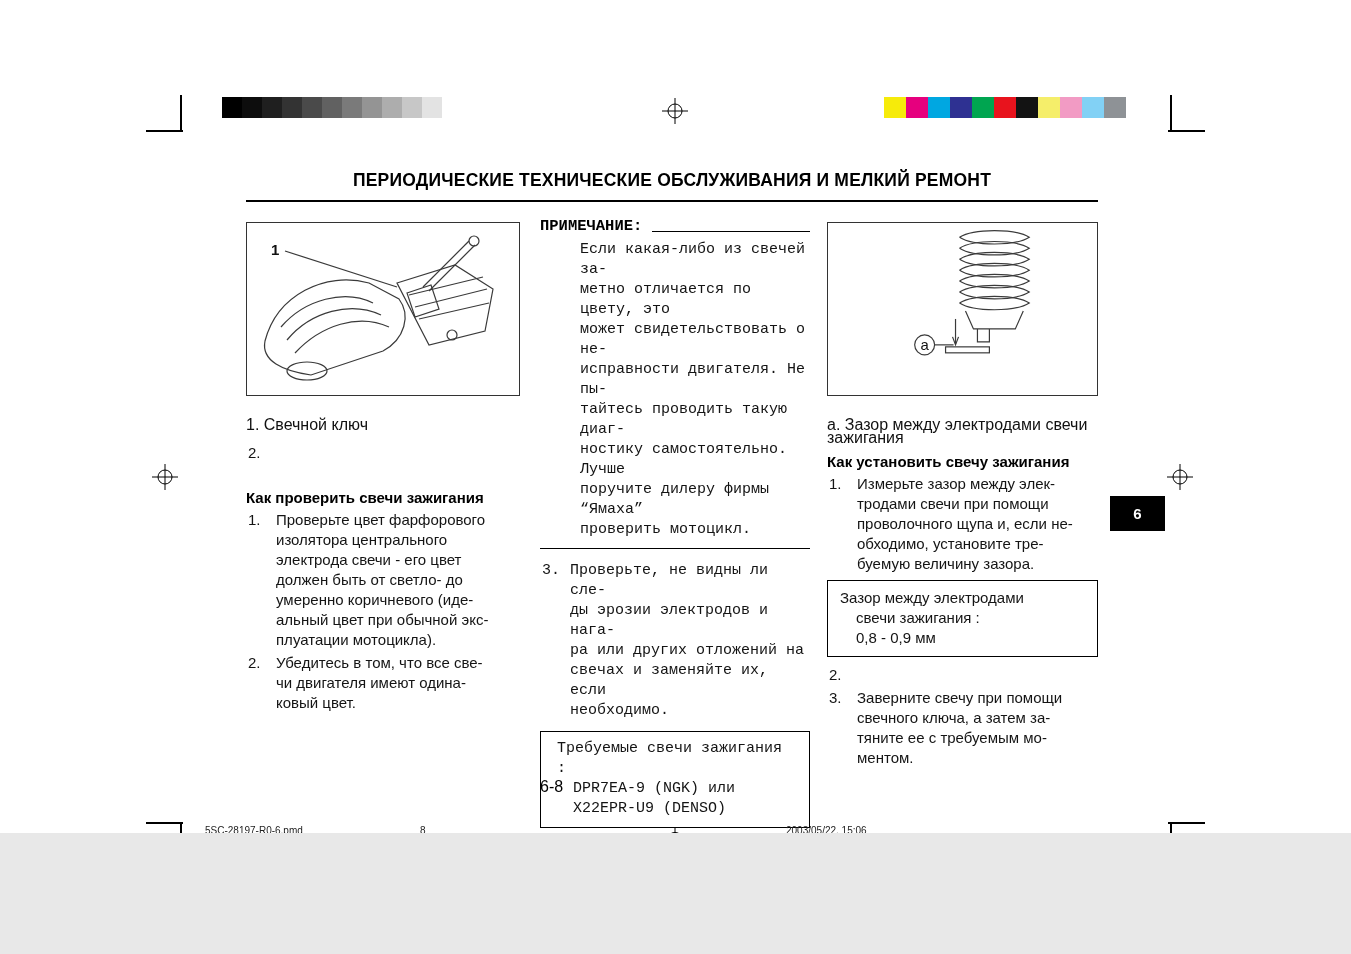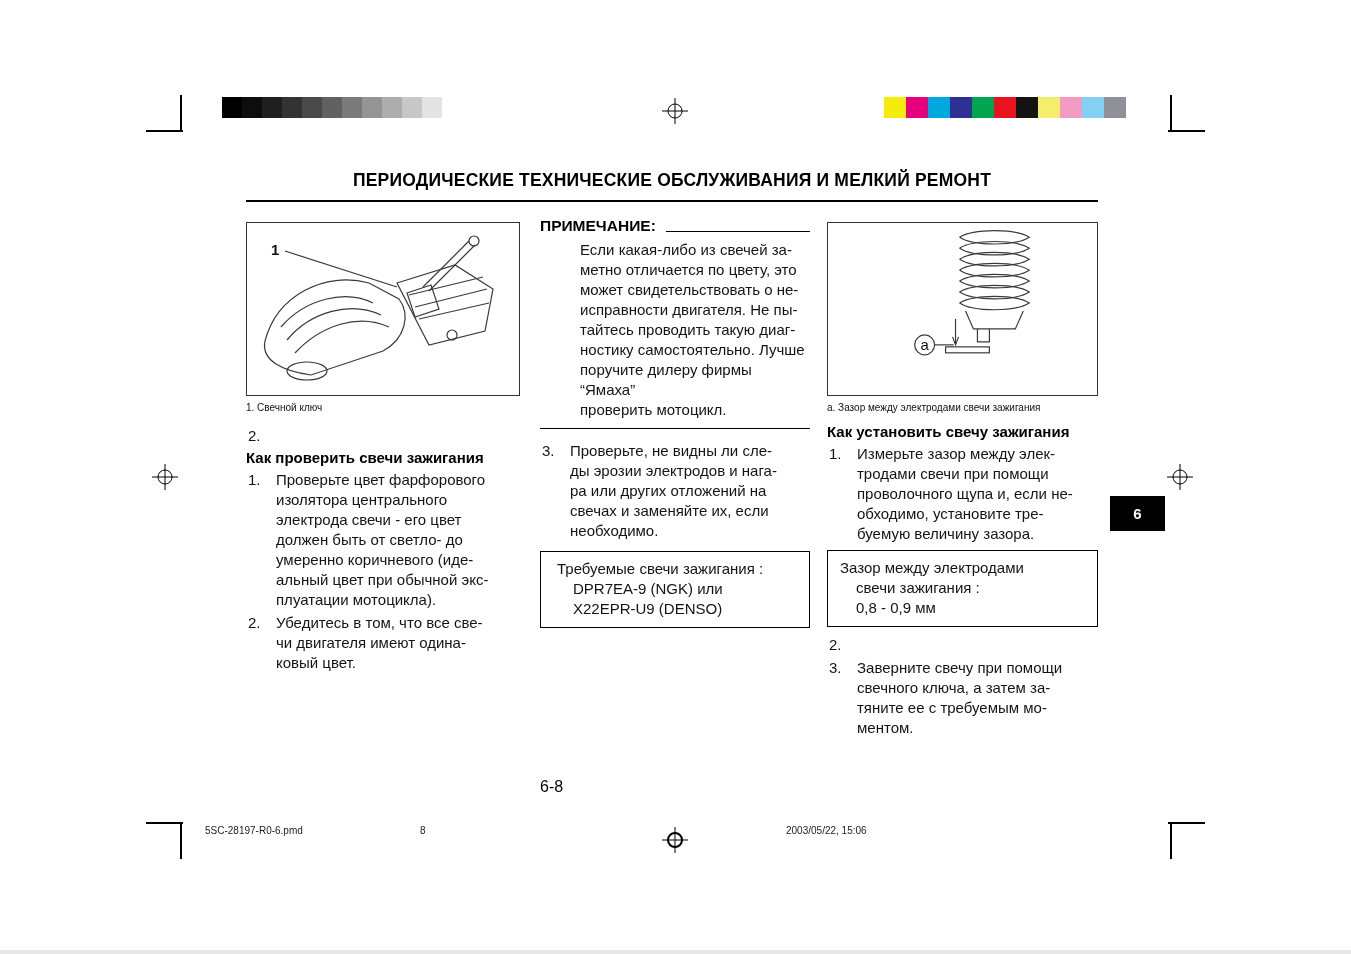--- a/index.html
+++ b/index.html
@@ -1,47 +1,47 @@
 <!DOCTYPE html>
 <html><head>
 <meta charset="utf-8">
 <style>
   * { margin:0; padding:0; box-sizing:border-box; }
   body { background:#e8e8e8; font-family:"Liberation Sans", sans-serif; }
-  .page { position:relative; width:1351px; height:950px; background:#ffffff; overflow:hidden; color:#111; }
+  .page { position:relative; width:1351px; height:833px; background:#ffffff; overflow:hidden; color:#111; }
 
   
   .cal-bar { position:absolute; display:flex; height:21px; }
   .cal-bar .swatch { width:20px; height:21px; }
   .cal-bar.color .swatch { width:22px; }
   .crop { position:absolute; background:#000; }
   .reg-mark { position:absolute; }
   .reg-mark svg { display:block; }
 
   
   .header { position:absolute; left:246px; top:170px; width:852px; text-align:center;
             font-weight:bold; font-size:17.5px; letter-spacing:.2px; color:#000;
             padding-bottom:9px; border-bottom:2px solid #000; }
 
   
   .col { position:absolute; font-size:15px; line-height:20px; color:#141414; }
   .col-left   { left:246px; top:222px; width:274px; }
-  .col-middle { left:540px; top:216px; width:270px; }
+  .col-middle { left:540px; top:216px; width:270px;font-family:Liberation Mono, monospace; }
   .col-right  { left:827px; top:222px; width:271px; }
 
   .figure { height:174px; border:1px solid #333; background:#fff; position:relative; }
   .figure svg { display:block; width:100%; height:100%; }
-  .caption { font-size:10px; line-height:13px; margin-top:5px; color:#111; }
+  .caption { font-size:16px; line-height:13px; margin-top:22px; color:#111; }
 
   .step { display:flex; margin-top:12px; }
   .step + .step { margin-top:3px; }
   .step-num { flex:none; width:30px; padding-left:2px; }
   .step-text { flex:1; white-space:pre-line; }
 
-  .section-heading { font-weight:bold; margin-top:2px; color:#000; }
+  .section-heading { font-weight:bold; margin-top:25px; color:#000; }
 
   .note-heading { display:flex; font-weight:bold; font-size:15.5px; color:#000; }
   .note-lead-line { flex:1; border-bottom:1.5px solid #000; margin:0 0 4px 10px; }
   .note-text { margin-top:4px; white-space:pre-line;margin-left:40px; }
   .note-divider { border-bottom:1.5px solid #000; margin-top:8px; }
 
   .spec-box { border:1.5px solid #000; margin-top:10px; padding:7px 14px 8px 16px; }
   .spec-box .l2, .spec-box .l3 { padding-left:16px; }
 
   .page-number { position:absolute; left:540px; top:778px; width:270px; 

